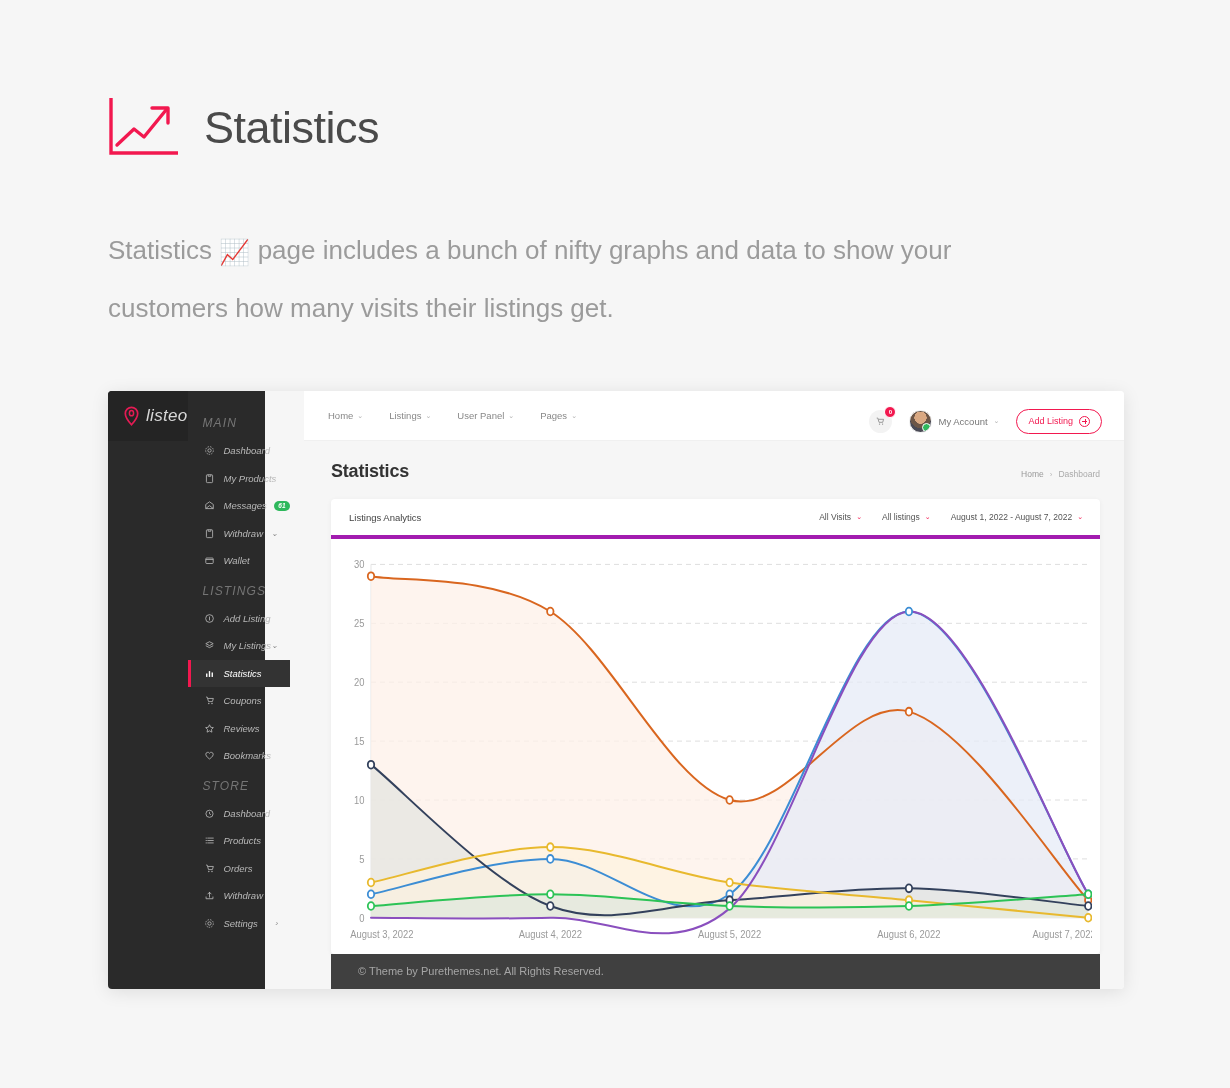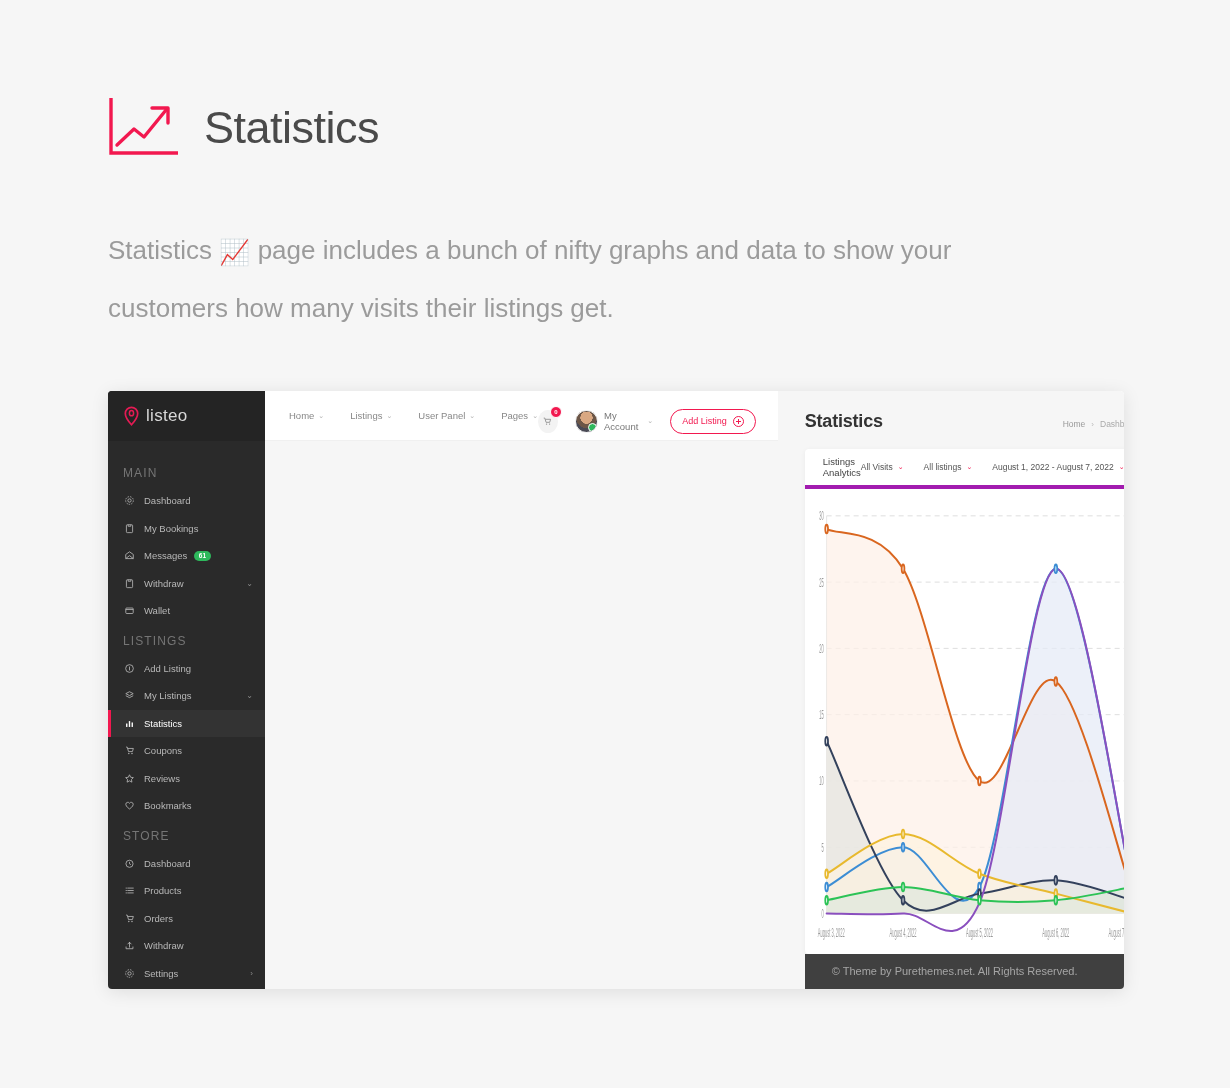--- a/index.html
+++ b/index.html
@@ -33,22 +33,23 @@
     background: #fff;
     border-radius: 4px;
     box-shadow: 0 3px 18px rgba(0,0,0,.10);
     display: flex; overflow: hidden;
   }
 
   
   .sidebar {
     width: 157px; flex: 0 0 157px;
     background: #2a2a2a; color: #b3b3b3;
-    display: flex; flex-direction: column;
+    display: flex; flex-direction: row;
     position: relative;
+    font-style: italic;
   }
   .logo-wrap {
     height: 50px; display: flex; align-items: center;
     padding-left: 15px; background: #242424;
   }
   .logo-pin { width: 17px; height: 20px; flex: 0 0 17px; }
   .logo-text {
     font-size: 17px; color: #d8d8d8; margin-left: 6px;
     letter-spacing: .3px; font-weight: 400;
   }
@@ -76,21 +77,21 @@
   .nav-badge {
     margin-left: 7px; background: #2eb85c; color: #fff;
     font-size: 6.5px; border-radius: 8px; padding: 1.5px 4.5px;
     line-height: 1; font-weight: 600;
   }
   .nav-caret {
     position: absolute; right: 12px; color: #8a8a8a; font-size: 8px;
   }
 
   
-  .content { flex: 1; display: flex; flex-direction: row; background: #f6f6f6; min-width: 0; }
+  .content { flex: 1; display: flex; flex-direction: column; background: #f6f6f6; min-width: 0; padding-left: 39px; }
 
   .topbar {
     height: 50px; background: #fff; display: flex; align-items: center;
     padding: 0 22px 0 24px; border-bottom: 1px solid #f0f0f0;
   }
   .topnav { display: flex; align-items: center; gap: 26px; }
   .topnav-item {
     font-size: 9.5px; color: #888; display: flex; align-items: center; gap: 4px;
     cursor: pointer; white-space: nowrap;
   }
@@ -209,21 +210,21 @@
           </span>
         <span class="nav-label">Dashboard</span>
       </div>
       <div class="nav-item">
         <span class="nav-ico">
             <svg viewBox="0 0 16 16">
               <rect x="3.5" y="2.5" width="9" height="11.5" rx="1.3" fill="none" stroke="#b8b8b8" stroke-width="1.2"></rect>
               <path d="M6 2.5v2.2h4V2.5" fill="none" stroke="#b8b8b8" stroke-width="1.2"></path>
             </svg>
           </span>
-        <span class="nav-label">My Bookings</span>
+        <span class="nav-label">My Products</span>
       </div>
       <div class="nav-item">
         <span class="nav-ico">
             <svg viewBox="0 0 16 16">
               <path d="M2.5 12.5v-6L8 2.6l5.5 3.9v6z" fill="none" stroke="#b8b8b8" stroke-width="1.2" stroke-linejoin="round"></path>
               <path d="M2.5 12.5 8 8.2l5.5 4.3" fill="none" stroke="#b8b8b8" stroke-width="1.2" stroke-linejoin="round"></path>
             </svg>
           </span>
         <span class="nav-label">Messages</span>
         <span class="nav-badge">61</span>

